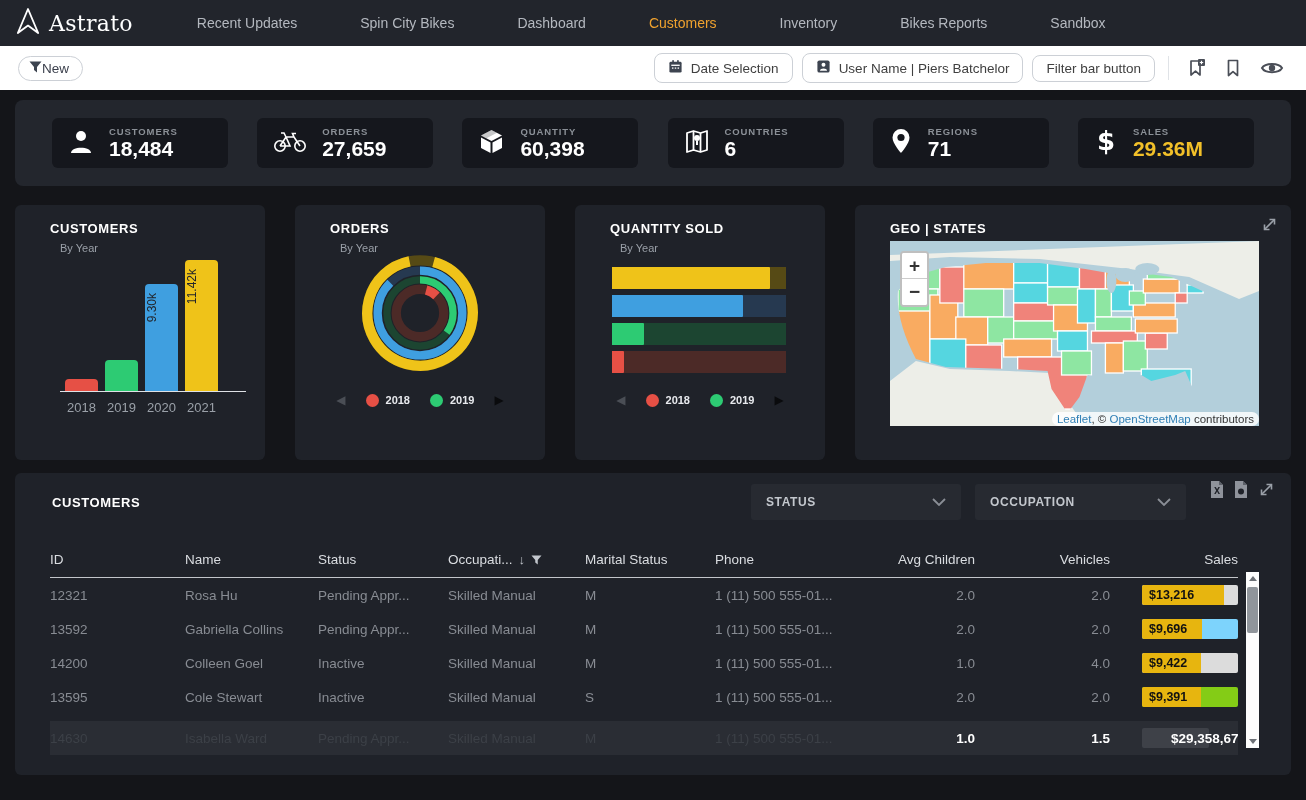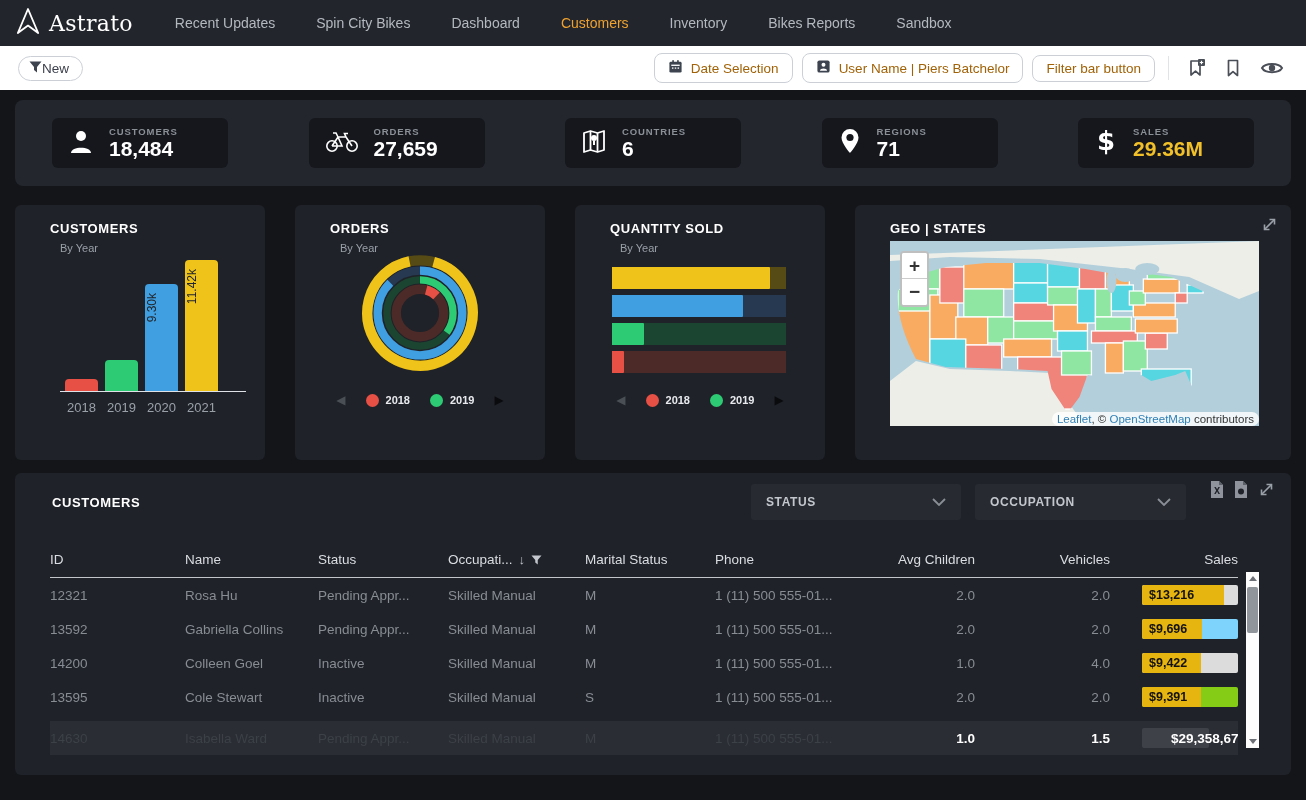--- a/index.html
+++ b/index.html
@@ -3,31 +3,31 @@
 <meta charset="utf-8">
 <style>
   * { margin:0; padding:0; box-sizing:border-box; }
   html,body { width:1306px; height:800px; }
   body { background:#141519; font-family:"Liberation Sans",sans-serif; position:relative; overflow:hidden; }
 
   
   .nav { height:46px; background:#22252c; display:flex; align-items:center; padding:0 16px; }
   .brand { display:flex; align-items:center; gap:9px; color:#fff; }
   .brand-name { font-family:"DejaVu Serif",serif; font-size:22px; letter-spacing:.3px; }
-  .nav-items { display:flex; gap:41px; margin-left:42px; }
+  .nav-items { display:flex; gap:63px; margin-left:64px; }
   .nav-item { font-size:14px; color:#b4b8bf; cursor:pointer; }
   .nav-item.active { color:#f0a22e; }
 
   
   .toolbar { height:44px; background:#fff; display:flex; align-items:center; padding:0 18px; }
   .pill { display:flex; align-items:center; border:1px solid #ccd0d6; border-radius:14px;
           padding:4px 13px 4px 10px; font-size:13.5px; color:#3c414d; cursor:pointer; background:#fff; }
   .tb-right { margin-left:auto; display:flex; align-items:center; gap:9px; }
   .tb-btn { display:flex; align-items:center; gap:8px; border:1px solid #ccd0d6; border-radius:8px;
-            padding:5px 13px; font-size:13.5px; color:#a16207; background:#fff; cursor:pointer; }
+            padding:5px 13px; font-size:13.5px; color:#404040; background:#fff; cursor:pointer; }
   .vdiv { width:1px; height:24px; background:#e0e3e7; margin:0 4px; }
   .ic-btn { display:flex; align-items:center; cursor:pointer; padding:0 4px; }
 
   
   .content { position:absolute; top:90px; left:0; right:0; bottom:0; padding:10px 15px 0; }
 
   .kpi-strip { background:#23262d; border-radius:8px; height:86px; display:flex; align-items:center;
                justify-content:space-between; padding:0 37px; margin-top:0; }
   .kpi-card { width:176px; height:50px; background:#15171d; border-radius:6px; display:flex;
               align-items:center; padding-left:16px; gap:15px; }
@@ -224,20 +224,34 @@
       <span>
         <svg width="34" height="24" viewBox="0 0 34 24" fill="none" stroke="#fff" stroke-width="1.6">
             <circle cx="7" cy="17" r="5.2"></circle>
             <circle cx="27" cy="17" r="5.2"></circle>
             <path d="M7,17 L13,8 H21 L27,17 M13,8 L11,4 H8 M21,8 L19.5,4.5 H23 M13,8 L17,17 H7"></path>
           </svg>
       </span>
       <span class="kpi-texts">
           <span class="kpi-label">ORDERS</span>
           <span class="kpi-value">27,659</span>
+        </span>
+    </div>
+    <div class="kpi-card">
+      <span>
+        <svg width="27" height="27" viewBox="0 0 27 27">
+            <polygon points="13.5,2 24,7.5 13.5,13 3,7.5" fill="#fff"></polygon>
+            <polygon points="3,9.5 12.5,14.5 12.5,25 3,20" fill="#fff"></polygon>
+            <polygon points="24,9.5 14.5,14.5 14.5,25 24,20" fill="#fff"></polygon>
+            <polygon points="13.5,2 19,4.8 8.5,10.2 3,7.5" fill="#1f2229" opacity="0.25"></polygon>
+          </svg>
+      </span>
+      <span class="kpi-texts">
+          <span class="kpi-label">QUANTITY</span>
+          <span class="kpi-value">60,398</span>
         </span>
     </div>
     <div class="kpi-card">
       <span>
         <svg width="26" height="27" viewBox="0 0 26 27" fill="none" stroke="#fff" stroke-width="1.8">
             <path d="M3,5 L9.5,3 L16.5,5 L23,3 V22 L16.5,24 L9.5,22 L3,24 Z" stroke-linejoin="round"></path>
             <path d="M9.5,3 V22 M16.5,5 V24"></path>
             <circle cx="13" cy="10" r="3" fill="#fff" stroke="none"></circle>
             <path d="M13,13 L13,17" stroke-width="2"></path>
           </svg>

